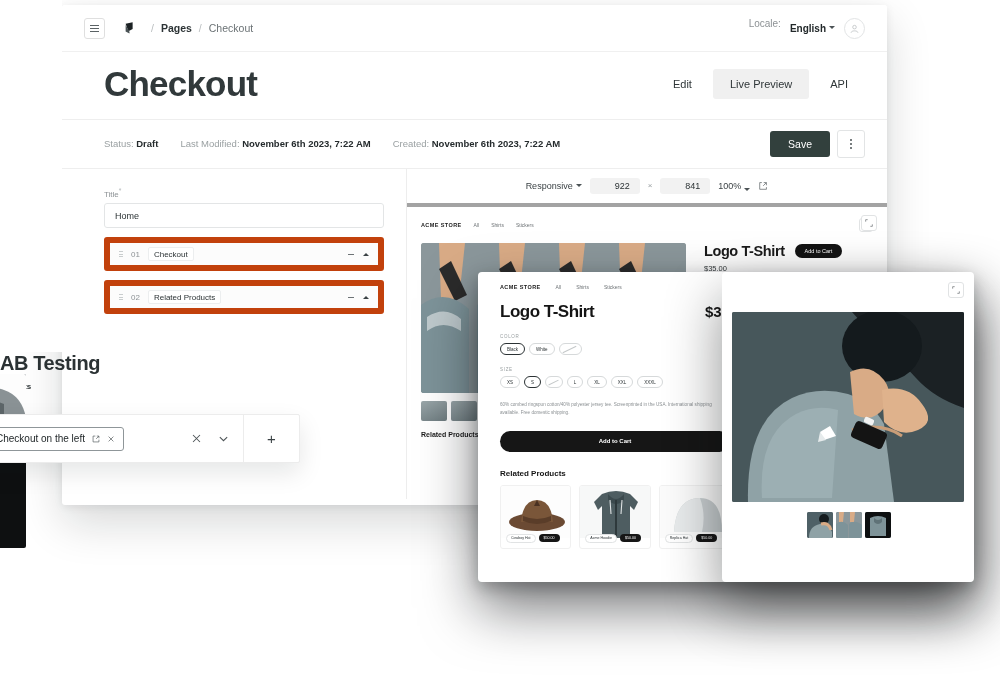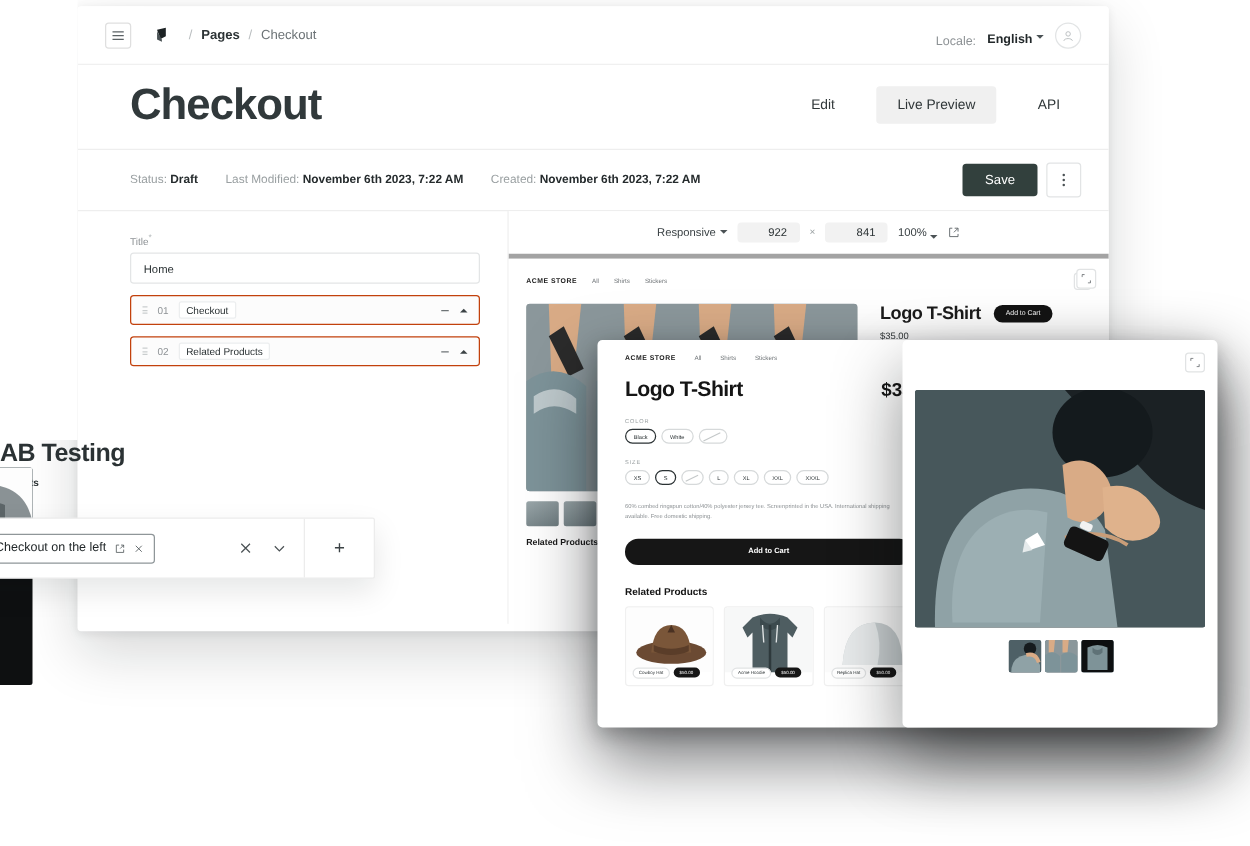--- a/index.html
+++ b/index.html
@@ -27,29 +27,29 @@
     width:19px;height:19px;border:1px solid #dfdfdf;border-radius:3px;
     display:flex;flex-direction:column;justify-content:center;align-items:center;gap:2px;
     background:#fff;flex:0 0 auto;
   }
   .hamburger i{display:block;width:9px;height:1px;background:#5b6265;}
   .logo-mark{margin-left:17px;width:16px;height:16px;display:flex;align-items:center;justify-content:center;}
   .crumbs{display:flex;align-items:center;gap:7px;margin-left:13px;font-size:10.5px;}
   .crumb-sep{color:#b9bdbf;font-size:10.5px;}
   .crumb-link{color:#2c3335;font-weight:bold;}
   .crumb-cur{color:#6b7275;}
-  .topbar-right{margin-left:auto;display:flex;align-items:flex-end;gap:9px;}
+  .topbar-right{margin-left:auto;display:flex;align-items:flex-start;gap:9px;}
   .locale-lbl{font-size:10px;color:#8d9295;}
   .locale-val{font-size:10px;color:#22282a;font-weight:bold;}
   .caret{width:0;height:0;border-left:3.2px solid transparent;border-right:3.2px solid transparent;border-top:3.6px solid #4b5255;display:inline-block;margin-left:3px;vertical-align:middle;}
   .avatar{width:19px;height:19px;border-radius:50%;border:1px solid #e2e4e5;display:flex;align-items:center;justify-content:center;background:#fff;}
 
   .admin-title-row{display:flex;align-items:center;padding:14px 22px 16px 42px;border-bottom:1px solid #eeeeee;}
   .page-title{font-size:35px;font-weight:bold;letter-spacing:-.8px;color:#31393b;line-height:1.05;}
-  .tabs{margin-left:auto;display:flex;gap:16px;}
+  .tabs{margin-left:auto;display:flex;gap:4px;}
   .tab{font-size:11px;color:#2f3638;padding:9px 17px;border-radius:3px;font-weight:normal;}
   .tab.active{background:#f0f0f0;}
 
   .meta-row{display:flex;align-items:center;padding:0 22px 0 42px;height:48px;border-bottom:1px solid #eeeeee;gap:22px;}
   .meta{font-size:9.5px;color:#9aa0a2;white-space:nowrap;}
   .meta b{color:#252b2d;font-weight:bold;}
   .meta-actions{margin-left:auto;display:flex;align-items:center;gap:7px;}
   .btn-save{background:#32403d;color:#fff;font-size:10.5px;border-radius:3px;padding:7px 18px;font-weight:normal;}
   .btn-kebab{width:26px;height:26px;border:1px solid #e2e4e5;border-radius:3px;display:flex;flex-direction:column;align-items:center;justify-content:center;gap:2px;background:#fff;}
   .btn-kebab i{width:2px;height:2px;border-radius:50%;background:#4b5255;display:block;}
@@ -63,21 +63,21 @@
     display:flex;align-items:center;padding:0 10px;font-size:9px;color:#2b3234;
   }
   .subtabs{display:flex;align-items:flex-end;gap:16px;margin-top:17px;border-bottom:1px solid #ececec;}
   .subtab{font-size:10px;color:#9aa0a2;padding-bottom:7px;}
   .subtab.active{color:#22282a;font-weight:bold;border-bottom:1.6px solid #2a3133;}
   .layout-head{display:flex;align-items:baseline;margin-top:18px;}
   .layout-title{font-size:11.5px;font-weight:bold;color:#22282a;}
   .layout-links{margin-left:auto;display:flex;gap:10px;}
   .layout-links span{font-size:8.5px;color:#6f7578;}
   .row-block{
-    margin-top:9px;height:22px;border:1px solid #c2410c;border-radius:3px;background:#fcfcfc;
+    margin-top:9px;height:22px;border:6px solid #c2410c;border-radius:3px;background:#fcfcfc;
     display:flex;align-items:center;padding:0 9px;gap:8px;
   }
   .grip{display:flex;flex-direction:column;gap:1.5px;}
   .grip i{width:4px;height:1px;background:#c9cdce;display:block;}
   .row-num{font-size:8px;color:#8d9295;}
   .row-chip{font-size:8px;color:#2b3234;background:#fff;border:1px solid #eceeef;border-radius:2px;padding:1.5px 5px;}
   .row-right{margin-left:auto;display:flex;align-items:center;gap:9px;}
   .dash{width:6px;height:1px;background:#6d7376;display:block;}
   .chev-up{width:0;height:0;border-left:3px solid transparent;border-right:3px solid transparent;border-bottom:3.4px solid #3b4245;}
 

